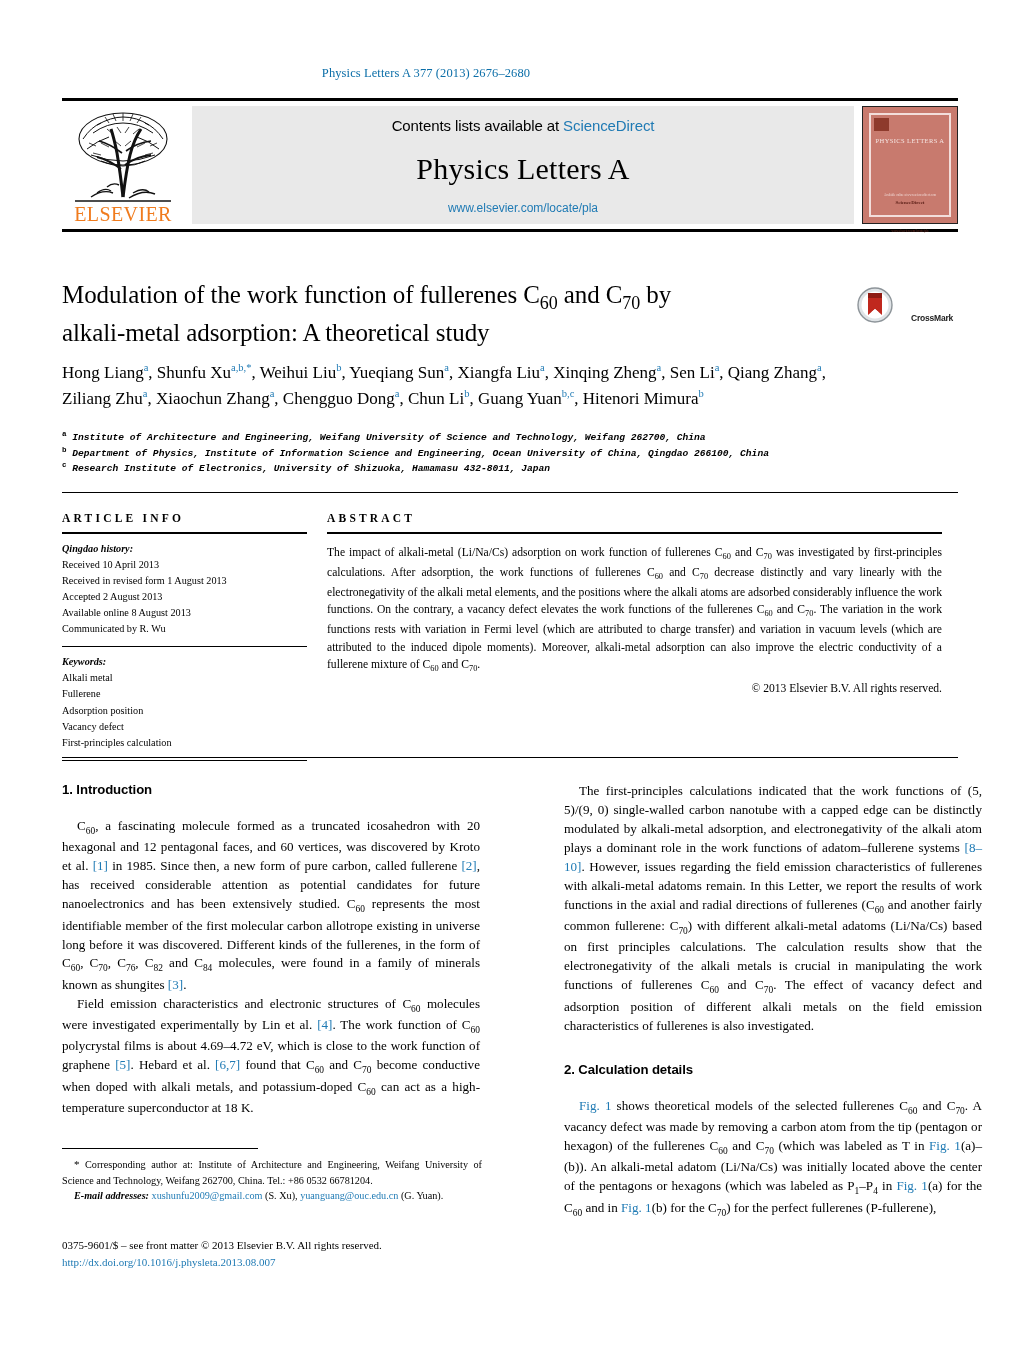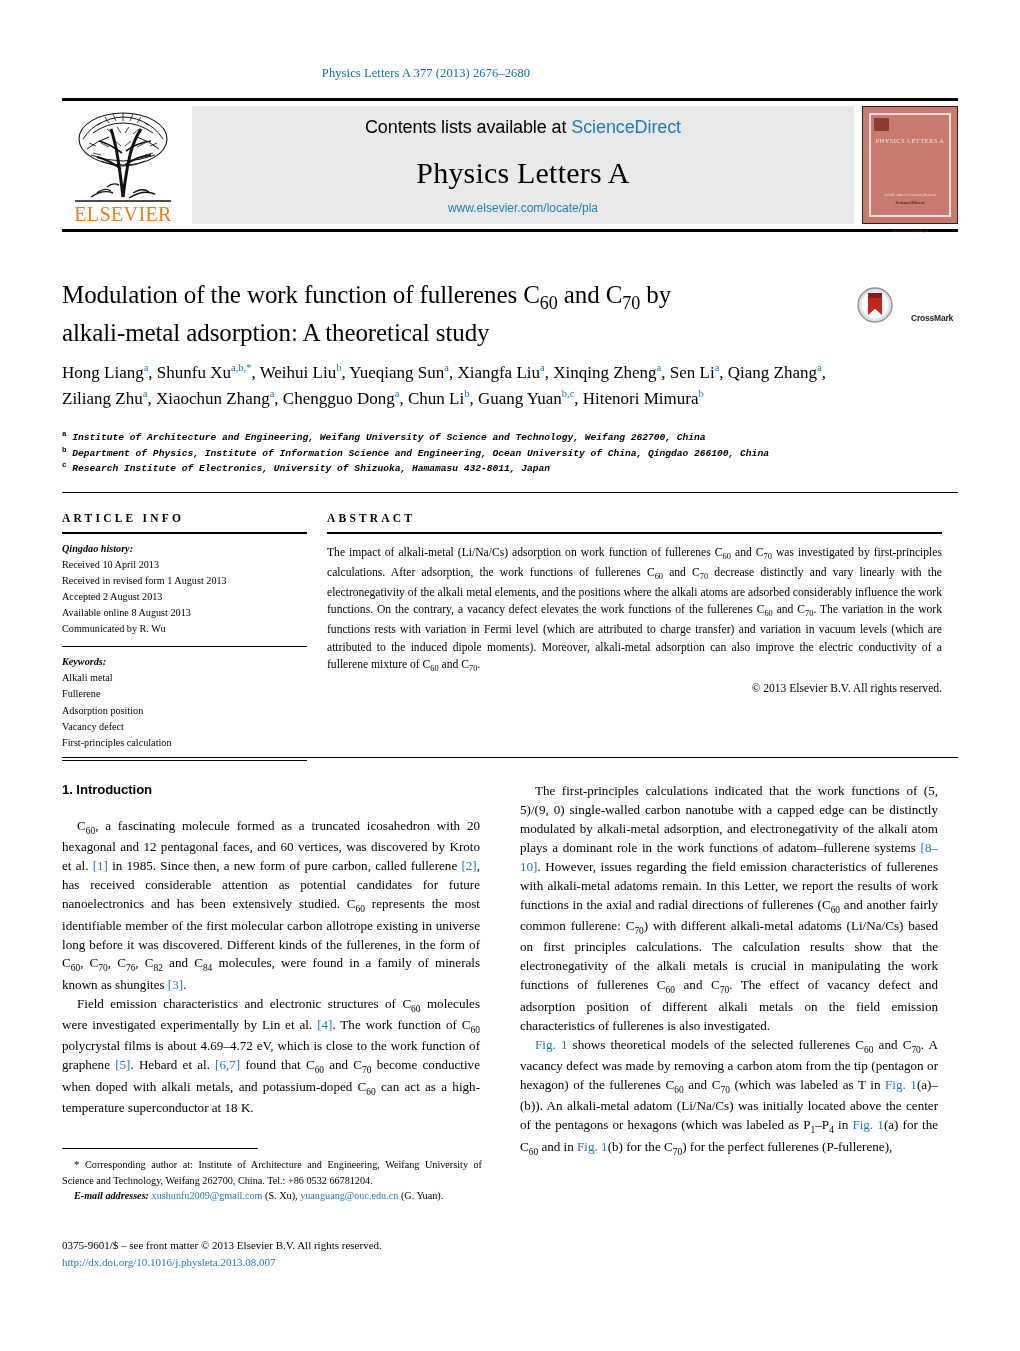--- a/index.html
+++ b/index.html
@@ -78,21 +78,21 @@
     background: #e9e9e9;
     margin-left: 8px;
     margin-right: 8px;
     position: relative;
     display: flex;
     flex-direction: column;
     align-items: center;
   }
   .banner-contents {
     font-family: "Liberation Sans", sans-serif;
-    font-size: 18px;
+    font-size: 15px;
     margin-top: 11px;
     color: #000;
     letter-spacing: -.1px;
   }
   .banner-contents .sd {
     color: #1f7ab4;
   }
   .banner-journal {
     font-family: "Liberation Serif", serif;
     font-size: 30px;
@@ -297,21 +297,21 @@
   }
   .col-left {
     position: absolute;
     top: 782px;
     left: 62px;
     width: 418px;
   }
   .col-right {
     position: absolute;
     top: 782px;
-    left: 520px;
+    left: 564px;
     width: 418px;
   }
   .section-title {
     font-family: "Liberation Sans", sans-serif;
     font-size: 13.2px;
     font-weight: bold;
     margin-bottom: 20px;
     letter-spacing: -.1px;
   }
   .section-title.later { margin-top: 26px; }
@@ -501,20 +501,21 @@
   <div class="colrule"></div>
 
   <div class="col-left">
     <div class="section-title">1. Introduction</div>
     <p class="body"><span>C<sub class="cs">60</sub></span>, a fascinating molecule formed as a truncated icosahedron with 20 hexagonal and 12 pentagonal faces, and 60 vertices, was discovered by Kroto et al. <span class="ref">[1]</span> in 1985. Since then, a new form of pure carbon, called fullerene <span class="ref">[2]</span>, has received considerable attention as potential candidates for future nanoelectronics and has been extensively studied. <span>C<sub class="cs">60</sub></span> represents the most identifiable member of the first molecular carbon allotrope existing in universe long before it was discovered. Different kinds of the fullerenes, in the form of <span>C<sub class="cs">60</sub></span>, <span>C<sub class="cs">70</sub></span>, <span>C<sub class="cs">76</sub></span>, <span>C<sub class="cs">82</sub></span> and <span>C<sub class="cs">84</sub></span> molecules, were found in a family of minerals known as shungites <span class="ref">[3]</span>.</p>
     <p class="body">Field emission characteristics and electronic structures of <span>C<sub class="cs">60</sub></span> molecules were investigated experimentally by Lin et al. <span class="ref">[4]</span>. The work function of <span>C<sub class="cs">60</sub></span> polycrystal films is about 4.69–4.72 eV, which is close to the work function of graphene <span class="ref">[5]</span>. Hebard et al. <span class="ref">[6,7]</span> found that <span>C<sub class="cs">60</sub></span> and <span>C<sub class="cs">70</sub></span> become conductive when doped with alkali metals, and potassium-doped <span>C<sub class="cs">60</sub></span> can act as a high-temperature superconductor at 18 K.</p>
   </div>
 
   <div class="col-right">
     <p class="body">The first-principles calculations indicated that the work functions of (5, 5)/(9, 0) single-walled carbon nanotube with a capped edge can be distinctly modulated by alkali-metal adsorption, and electronegativity of the alkali atom plays a dominant role in the work functions of adatom–fullerene systems <span class="ref">[8–10]</span>. However, issues regarding the field emission characteristics of fullerenes with alkali-metal adatoms remain. In this Letter, we report the results of work functions in the axial and radial directions of fullerenes (<span>C<sub class="cs">60</sub></span> and another fairly common fullerene: <span>C<sub class="cs">70</sub></span>) with different alkali-metal adatoms (Li/Na/Cs) based on first principles calculations. The calculation results show that the electronegativity of the alkali metals is crucial in manipulating the work functions of fullerenes <span>C<sub class="cs">60</sub></span> and <span>C<sub class="cs">70</sub></span>. The effect of vacancy defect and adsorption position of different alkali metals on the field emission characteristics of fullerenes is also investigated.</p>
+    <div class="section-title later">2. Calculation details</div>
     <p class="body"><span class="ref">Fig. 1</span> shows theoretical models of the selected fullerenes <span>C<sub class="cs">60</sub></span> and <span>C<sub class="cs">70</sub></span>. A vacancy defect was made by removing a carbon atom from the tip (pentagon or hexagon) of the fullerenes <span>C<sub class="cs">60</sub></span> and <span>C<sub class="cs">70</sub></span> (which was labeled as T in <span class="ref">Fig. 1</span>(a)–(b)). An alkali-metal adatom (Li/Na/Cs) was initially located above the center of the pentagons or hexagons (which was labeled as <span>P<sub class="cs">1</sub></span>–<span>P<sub class="cs">4</sub></span> in <span class="ref">Fig. 1</span>(a) for the <span>C<sub class="cs">60</sub></span> and in <span class="ref">Fig. 1</span>(b) for the <span>C<sub class="cs">70</sub></span>) for the perfect fullerenes (P-fullerene),</p>
   </div>
 
   <div class="footnote-rule"></div>
   <div class="footnotes">
     <div class="fn-block">
       <span class="star">*</span>
       <span>Corresponding author at: Institute of Architecture and Engineering, Weifang University of Science and Technology, Weifang 262700, China. Tel.: +86 0532 66781204.</span>
     </div>
     <div class="fn-block">

